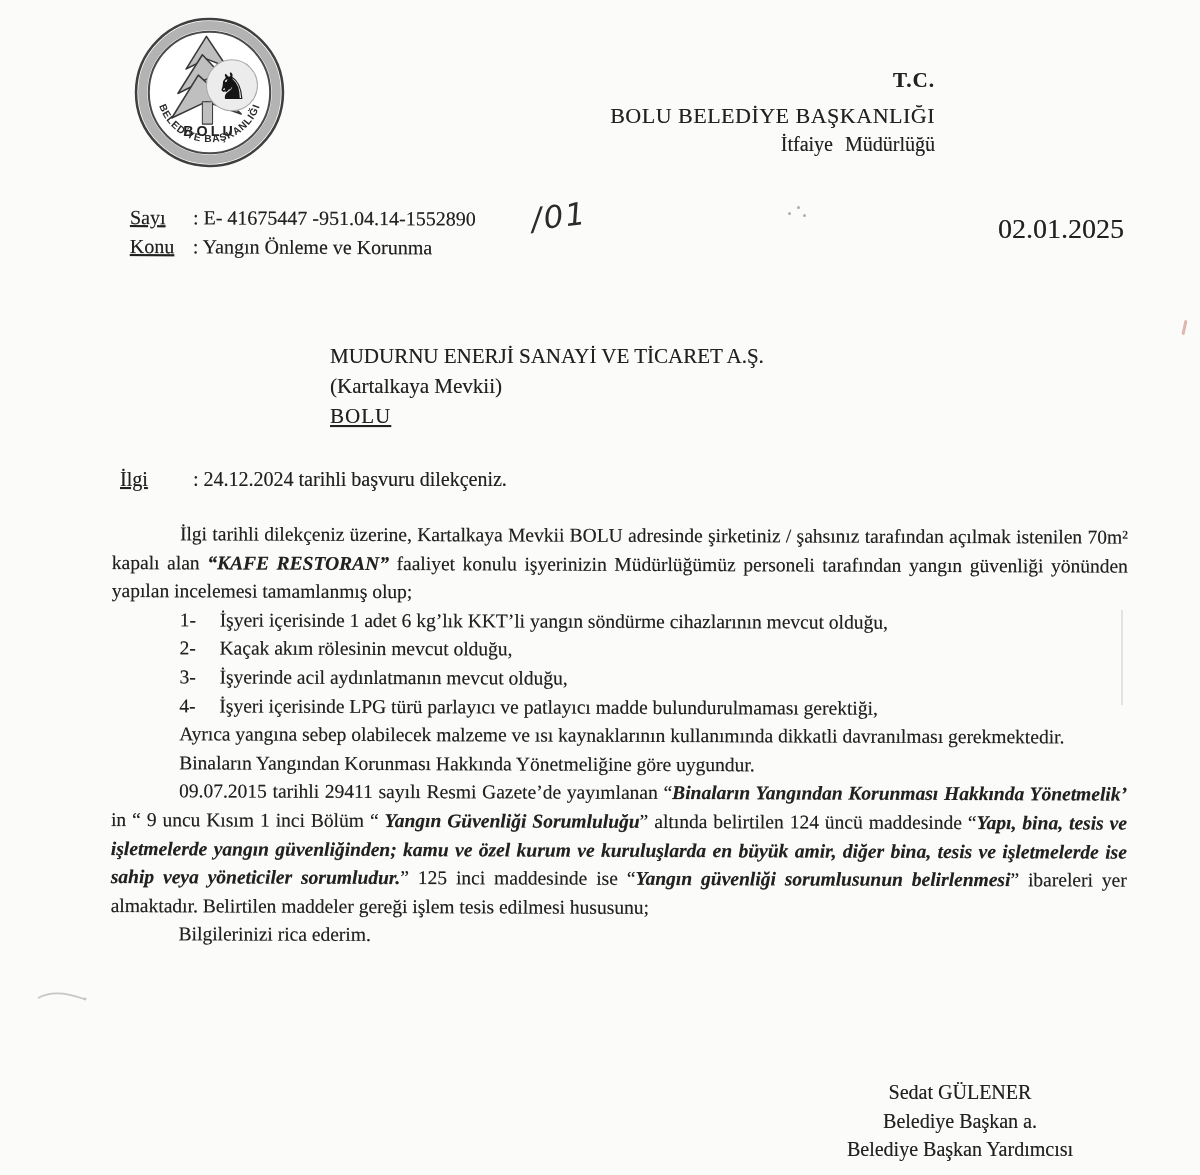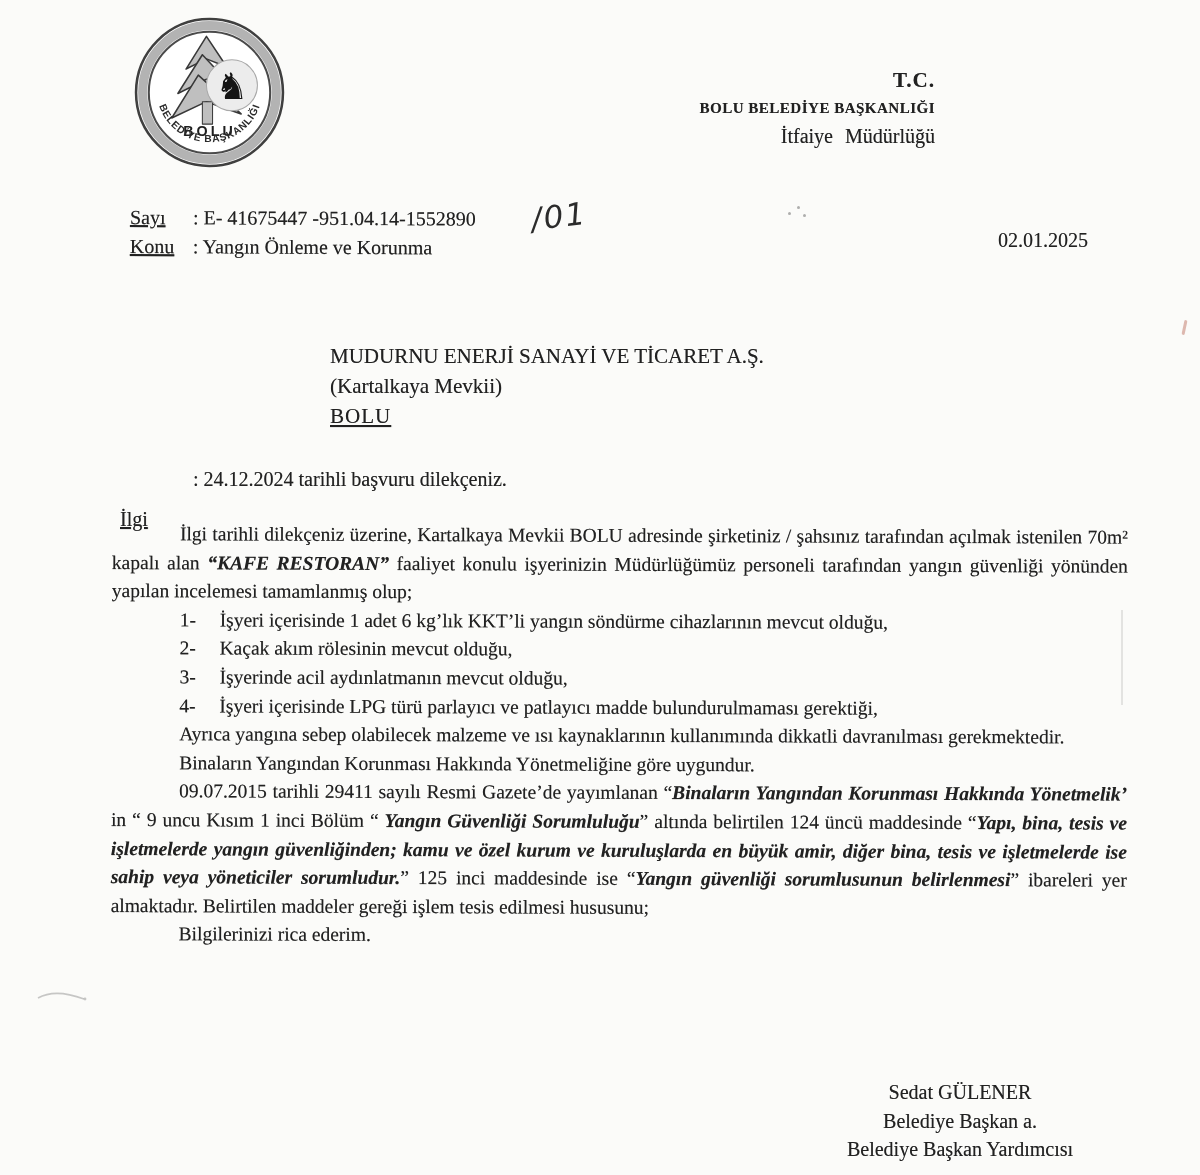--- a/index.html
+++ b/index.html
@@ -14,47 +14,47 @@
   .page *{box-sizing:border-box;}
   .ink{ text-shadow:0.2px 0.2px 0.35px rgba(25,25,25,0.45); }
 
   
   .logo-wrap{ position:absolute; left:133px; top:16px; width:153px; height:153px; }
   .header-text{
     position:absolute; left:335px; top:66px; width:600px;
     text-align:right; line-height:28px;
   }
   .hdr-tc{ font-size:21px; font-weight:bold; letter-spacing:1px; }
-  .hdr-org{ font-size:15px; font-weight:bold; letter-spacing:0.5px; }
+  .hdr-org{ font-size:22px; font-weight:normal; letter-spacing:0.5px;margin-top:8px; }
   .hdr-dept{ font-size:20px; word-spacing:7px; }
 
   
   .meta{ position:absolute; left:130px; top:203px; font-size:20px; line-height:29px;
          transform:rotate(0.25deg); transform-origin:left top; }
   .meta-row{ display:flex; }
   .meta-label{ width:63px;text-decoration:underline; }
   .handwritten{
     position:absolute; left:531px; top:198px;
     font-family:"DejaVu Sans", sans-serif;
     font-style:italic; font-size:31px; color:#2b2b2b;
     transform:rotate(-7deg); letter-spacing:2px;
   }
-  .date{ position:absolute; left:998px; top:229px; font-size:20px; }
+  .date{ position:absolute; left:998px; top:213px; font-size:28px; }
   .speck{ position:absolute; width:3px; height:3px; border-radius:50%; background:#6f6f6f; opacity:0.55; }
 
   
   .recipient{
     position:absolute; left:330px; top:341px; width:610px;
     font-size:21px; line-height:30px;
   }
   .recipient .u{ text-decoration:underline; letter-spacing:1px; }
 
   
   .reference{ position:absolute; left:120px; top:468px; font-size:20px; display:flex; }
-  .reference .meta-label{ width:73px;margin-top:40px; }
+  .reference .meta-label{ width:73px; }
 
   
   .body{
     position:absolute; left:112px; top:520px; width:1016px;
     font-size:19.5px; line-height:28.6px;
     transform:rotate(0.2deg); transform-origin:left top;
   }
   .body p{ margin:0; text-align:justify; text-indent:68px; }
   .body .no-just{ text-align:left; }
   .bi{ font-weight:bold; font-style:italic; }

